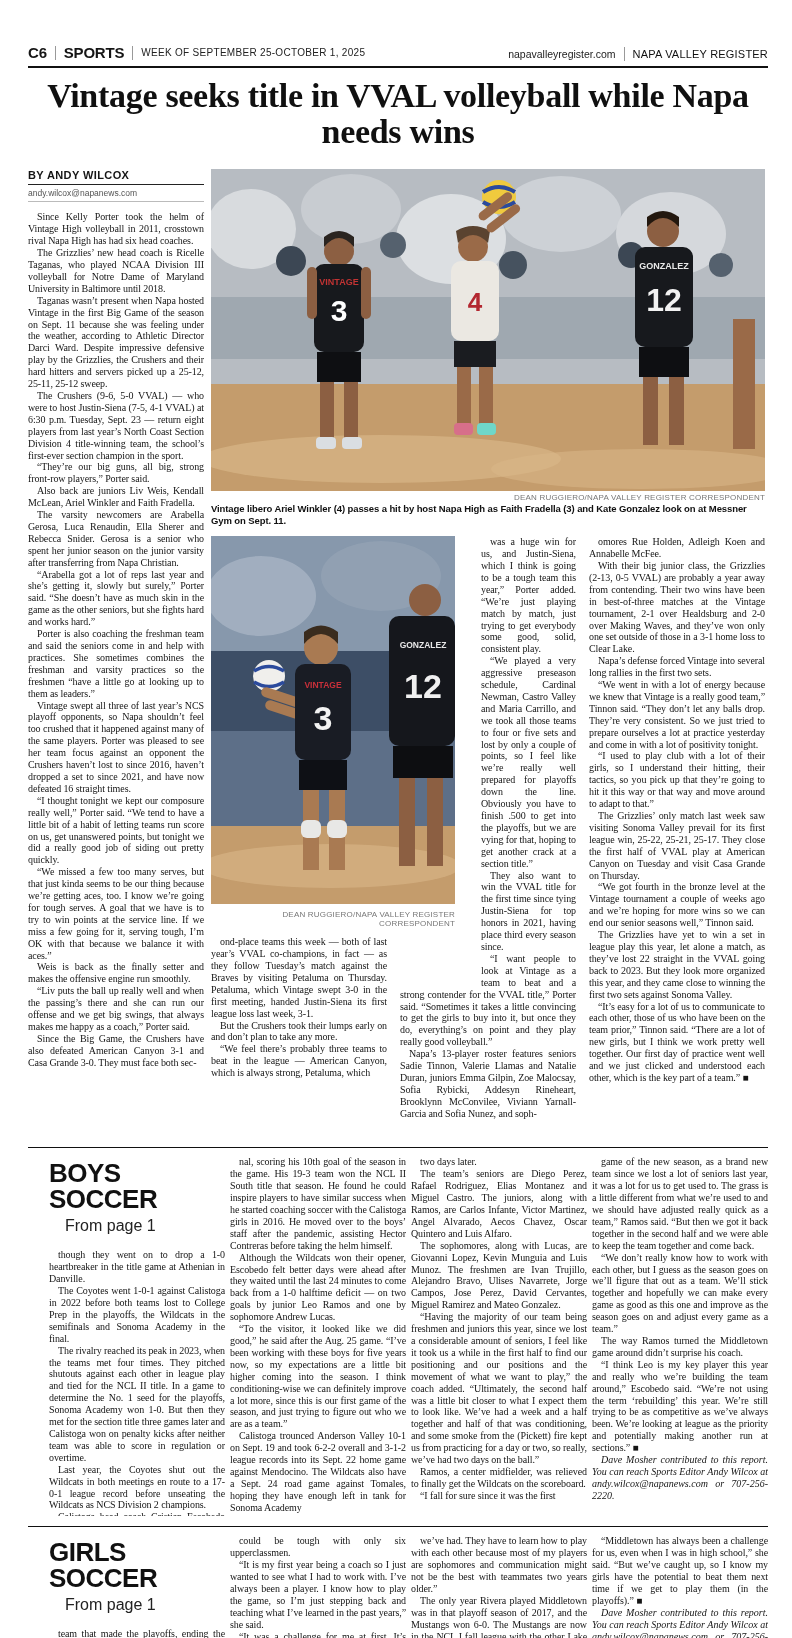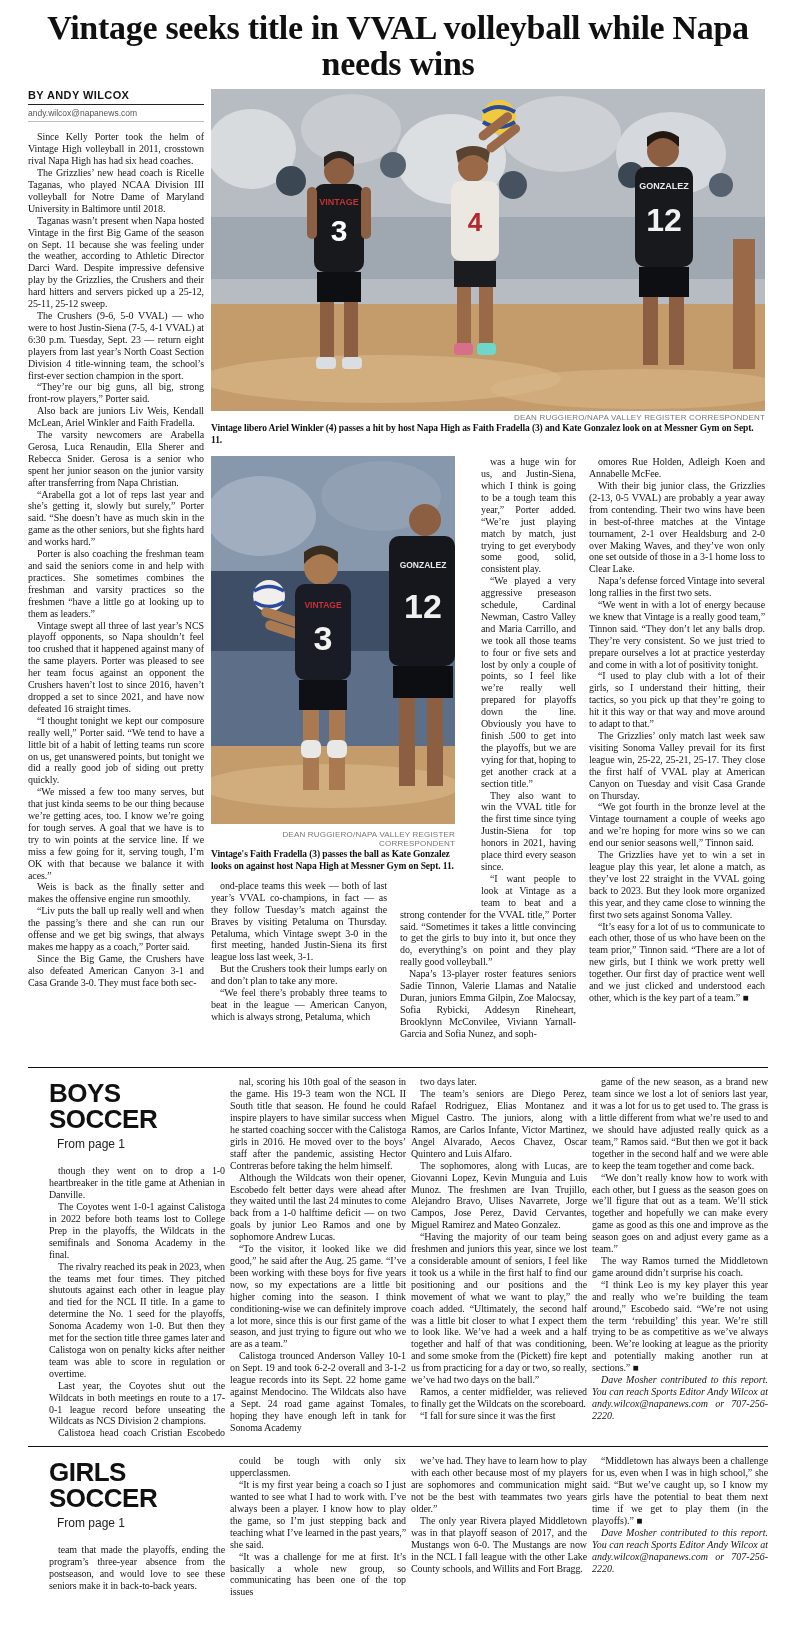--- a/index.html
+++ b/index.html
@@ -14,21 +14,21 @@
   .m-left,.m-right{display:flex;align-items:center;gap:8px;}
   .pgnum,.secname{font-weight:bold;font-size:15px;letter-spacing:-0.2px;}
   .week{font-size:10px;letter-spacing:0.3px;color:#222;}
   .site{font-size:10.5px;color:#222;}
   .pub{font-size:11px;color:#111;letter-spacing:0.2px;}
   .vr{border-left:1px solid #999;height:14px;}
 
   
   .headline{text-align:center;font-family:"Liberation Serif",serif;font-weight:bold;
             font-size:34px;line-height:1.05;letter-spacing:-0.3px;color:#101010;
-            margin:10px 24px 8px 28px;}
+            margin:10px 24px 20px 28px;}
 
   
   .article{display:flex;gap:7px;height:968px;overflow:hidden;}
   .col{width:176px;flex:0 0 176px;}
   .right-region{flex:0 0 554px;width:554px;display:flex;flex-direction:column;}
   .cols234{display:flex;gap:13px;margin-top:10px;flex:1;min-height:0;overflow:hidden;}
 
   
   .byline-name{font-family:"Liberation Sans",sans-serif;font-weight:bold;font-size:11px;
                letter-spacing:0.4px;padding-bottom:3px;border-bottom:1px solid #222;}
@@ -38,41 +38,55 @@
   
   .paras p{margin:0;text-indent:9px;text-align:justify;
            font-size:10px;line-height:11.9px;letter-spacing:-0.1px;}
   .note{font-style:italic;font-size:10px;line-height:11.9px;text-align:justify;text-indent:9px;}
 
   
   figure{margin:0;}
   .photo1 svg{display:block;}
   .credit{font-family:"Liberation Sans",sans-serif;font-size:8px;color:#777;
           text-align:right;margin-top:2px;letter-spacing:0.2px;}
-  .caption{font-family:Liberation Serif, serif;font-weight:bold;font-size:9.5px;
+  .caption{font-family:Liberation Sans, sans-serif;font-weight:bold;font-size:9.5px;
            line-height:1.2;color:#111;margin-top:1px;letter-spacing:-0.1px;}
   .col2{position:relative;z-index:2;}
   .photo2-block{width:244px;}
   .col2 .paras{margin-top:8px;}
   .intrude-spacer{float:left;width:81px;height:448px;}
 
   
   .rule{border-top:1.2px solid #111;margin-top:10px;}
   .jump{display:flex;gap:5px;margin-top:8px;overflow:hidden;justify-content:flex-end;}
   .jump-boys{height:360px;}
   .jump-girls{height:150px;}
   .jump h2{margin:4px 0 0;font-family:"Liberation Sans",sans-serif;font-weight:bold;
            font-size:26px;letter-spacing:-0.5px;color:#111;line-height:1;}
-  .frompage{font-family:"Liberation Sans",sans-serif;font-size:12px;margin:5px 8px 14px;color:#222;}
+  .frompage{font-family:"Liberation Sans",sans-serif;font-size:16px;margin:5px 16px 14px;color:#222;}
 </style>
 </head>
 <body>
 
 <div class="page">
 
+  <div class="inner masthead">
+    <div class="m-left">
+      <span class="pgnum">C6</span>
+      <span class="vr"></span>
+      <span class="secname">SPORTS</span>
+      <span class="vr"></span>
+      <span class="week">WEEK OF SEPTEMBER 25-OCTOBER 1, 2025</span>
+    </div>
+    <div class="m-right">
+      <span class="site">napavalleyregister.com</span>
+      <span class="vr"></span>
+      <span class="pub">NAPA VALLEY REGISTER</span>
+    </div>
+  </div>
 
   <h1 class="headline">Vintage seeks title in VVAL volleyball while Napa needs wins</h1>
 
   <div class="inner article">
 
     <div class="col">
       <div class="byline-name">BY ANDY WILCOX</div>
       <div class="byline-email">andy.wilcox@napanews.com</div>
       <div class="paras">
           <p>Since Kelly Porter took the helm of Vintage High volleyball in 2011, crosstown rival Napa High has had six head coaches.</p>
@@ -191,21 +205,20 @@
                   <text x="112" y="194" font-size="34" fill="#f2f2f2" text-anchor="middle" font-family="Liberation Sans, sans-serif" font-weight="bold">3</text>
                   <rect x="88" y="224" width="48" height="30" fill="#0e1015"></rect>
                   <rect x="92" y="254" width="16" height="80" fill="#a97a52"></rect>
                   <rect x="118" y="254" width="16" height="80" fill="#a97a52"></rect>
                   <rect x="90" y="284" width="20" height="18" rx="6" fill="#e8e8e6"></rect>
                   <rect x="116" y="284" width="20" height="18" rx="6" fill="#e8e8e6"></rect>
                 </g>
               </svg>
             </figure>
             <div class="credit">DEAN RUGGIERO/NAPA VALLEY REGISTER CORRESPONDENT</div>
-            <div class="caption">Vintage's Faith Fradella (3) passes the ball as Kate Gonzalez looks on against host Napa High at Messner Gym on Sept. 11.</div>
           </div>
           <div class="paras">
               <p>ond-place teams this week — both of last year’s VVAL co-champions, in fact — as they follow Tuesday’s match against the Braves by visiting Petaluma on Thursday. Petaluma, which Vintage swept 3-0 in the first meeting, handed Justin-Siena its first league loss last week, 3-1.</p>
               <p>But the Crushers took their lumps early on and don’t plan to take any more.</p>
               <p>“We feel there’s probably three teams to beat in the league — American Canyon, which is always strong, Petaluma, which</p>
             </div>
         </div>
 
         <div class="col">
           <div class="intrude-spacer"></div>

